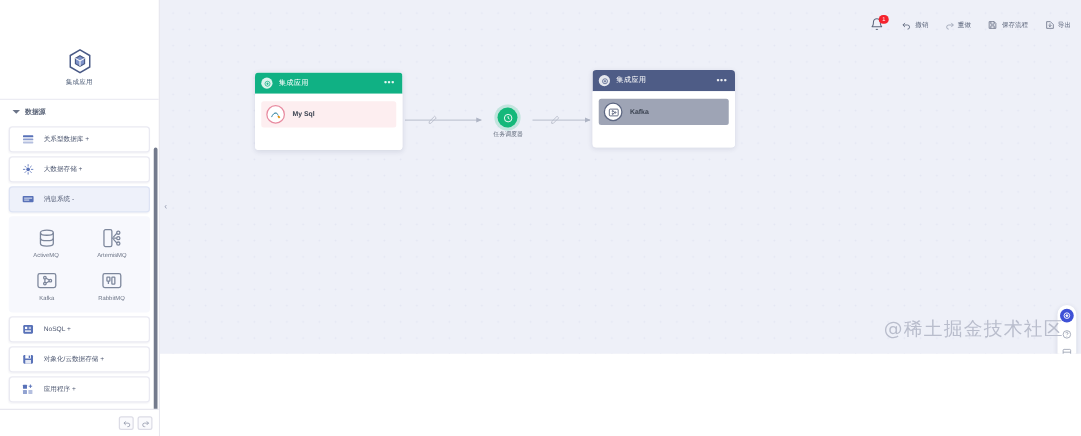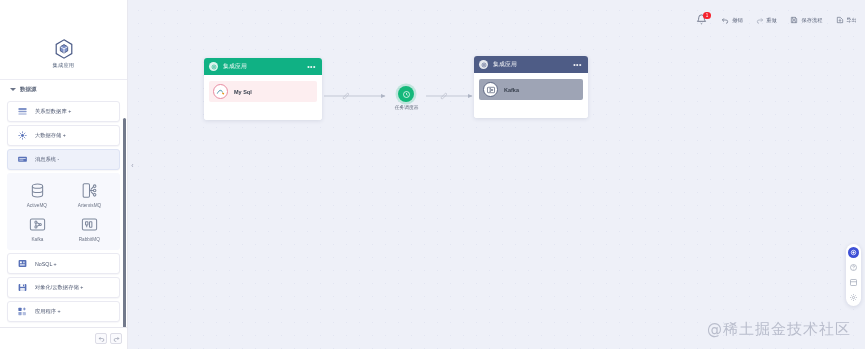--- a/index.html
+++ b/index.html
@@ -116,21 +116,21 @@
     width: 3px; height: 268px;
     background: #5b6378;
     border-radius: 2px;
     opacity: .85;
   }
 
   
   .canvas-wrap {
     position: relative;
     flex: 1 1 auto;
-    height: 349px;
+    height: 283px;
     background-color: #eef0f8;
     background-image:
       radial-gradient(circle, #e2e5f2 0.7px, transparent 0.8px);
     background-size: 13px 13px;
     background-position: 4px 4px;
     overflow: hidden;
   }
 
   .collapse-handle {
     position: absolute;

